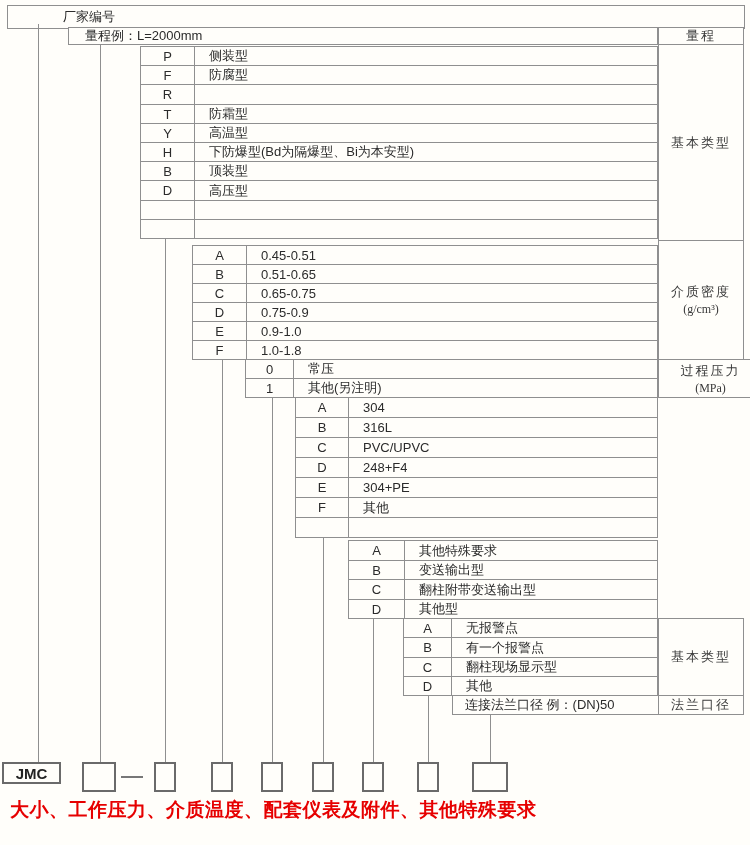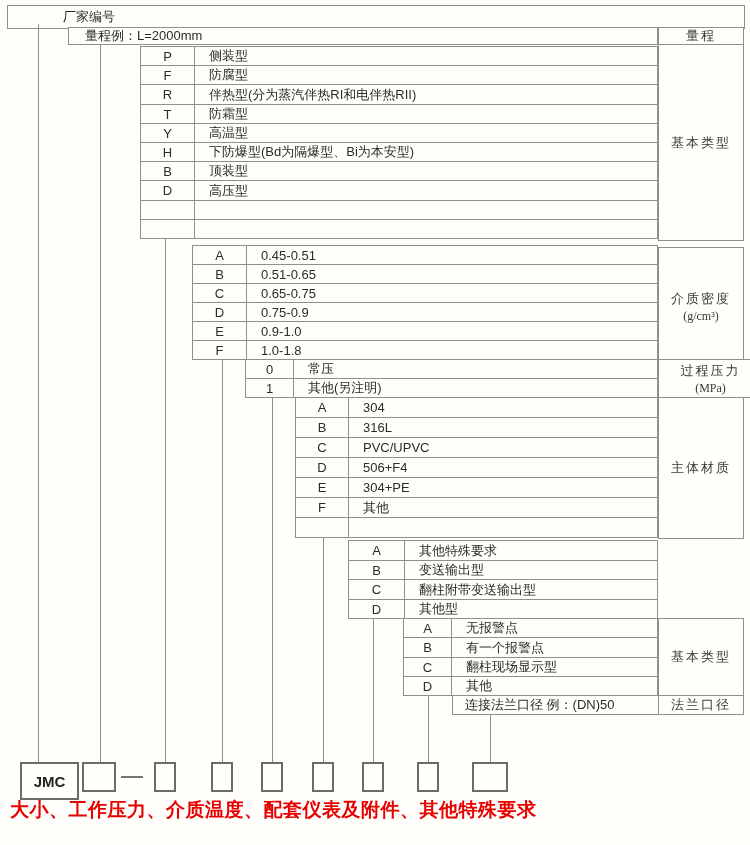--- a/index.html
+++ b/index.html
@@ -49,40 +49,39 @@
   </div>
 
   <div class="abs cell" id="range-row" style="left:68px;top:27px;width:590px;height:18px;">
     <span style="padding-left:16px;">量程例：L=2000mm</span>
   </div>
 
   <div class="abs cell" id="flange-row" style="left:452px;top:695px;width:207px;height:20px;">
     <span style="padding-left:12px;">连接法兰口径 例：(DN)50</span>
   </div>
 
-  <div class="abs codebox" id="model-box" style="left:20px;top:762px;width:59px;height:38px;text-align:center;">
+  <div class="abs codebox" id="model-box" style="left:2px;top:762px;width:59px;height:22px;text-align:center;">
     <span>JMC</span>
   </div>
   <div class="abs" style="left:121px;top:776px;width:22px;height:2px;background:#777;"></div>
 
   <div id="note">
     <div>大小、工作压力、介质温度、配套仪表及附件、其他特殊要求</div>
   </div>
 
 <div class="abs row" style="left: 140px; top: 46px; width: 518px; height: 20px; border: 1px solid rgb(143, 143, 143); background: rgb(255, 254, 250);">
       <div class="code" style="width: 53px; border-right: 1px solid rgb(143, 143, 143);">P</div>
       <div class="desc">侧装型</div>
     </div>
     <div class="abs row" style="left: 140px; top: 65px; width: 518px; height: 20px; border: 1px solid rgb(143, 143, 143); background: rgb(255, 254, 250);">
       <div class="code" style="width: 53px; border-right: 1px solid rgb(143, 143, 143);">F</div>
       <div class="desc">防腐型</div>
     </div>
     <div class="abs row" style="left: 140px; top: 84px; width: 518px; height: 21px; border: 1px solid rgb(143, 143, 143); background: rgb(255, 254, 250);">
       <div class="code" style="width: 53px; border-right: 1px solid rgb(143, 143, 143);">R</div>
-      <div class="desc">伴热型(分为蒸汽伴热RI和电伴热RII)</div>
     </div>
     <div class="abs row" style="left: 140px; top: 104px; width: 518px; height: 20px; border: 1px solid rgb(143, 143, 143); background: rgb(255, 254, 250);">
       <div class="code" style="width: 53px; border-right: 1px solid rgb(143, 143, 143);">T</div>
       <div class="desc">防霜型</div>
     </div>
     <div class="abs row" style="left: 140px; top: 123px; width: 518px; height: 20px; border: 1px solid rgb(143, 143, 143); background: rgb(255, 254, 250);">
       <div class="code" style="width: 53px; border-right: 1px solid rgb(143, 143, 143);">Y</div>
       <div class="desc">高温型</div>
     </div>
     <div class="abs row" style="left: 140px; top: 142px; width: 518px; height: 20px; border: 1px solid rgb(143, 143, 143); background: rgb(255, 254, 250);">
@@ -144,21 +143,21 @@
     <div class="abs row" style="left: 295px; top: 417px; width: 363px; height: 21px; border: 1px solid rgb(143, 143, 143); background: rgb(255, 254, 250);">
       <div class="code" style="width: 52px; border-right: 1px solid rgb(143, 143, 143);">B</div>
       <div class="desc">316L</div>
     </div>
     <div class="abs row" style="left: 295px; top: 437px; width: 363px; height: 21px; border: 1px solid rgb(143, 143, 143); background: rgb(255, 254, 250);">
       <div class="code" style="width: 52px; border-right: 1px solid rgb(143, 143, 143);">C</div>
       <div class="desc">PVC/UPVC</div>
     </div>
     <div class="abs row" style="left: 295px; top: 457px; width: 363px; height: 21px; border: 1px solid rgb(143, 143, 143); background: rgb(255, 254, 250);">
       <div class="code" style="width: 52px; border-right: 1px solid rgb(143, 143, 143);">D</div>
-      <div class="desc">506+F4</div>
+      <div class="desc">248+F4</div>
     </div>
     <div class="abs row" style="left: 295px; top: 477px; width: 363px; height: 21px; border: 1px solid rgb(143, 143, 143); background: rgb(255, 254, 250);">
       <div class="code" style="width: 52px; border-right: 1px solid rgb(143, 143, 143);">E</div>
       <div class="desc">304+PE</div>
     </div>
     <div class="abs row" style="left: 295px; top: 497px; width: 363px; height: 21px; border: 1px solid rgb(143, 143, 143); background: rgb(255, 254, 250);">
       <div class="code" style="width: 52px; border-right: 1px solid rgb(143, 143, 143);">F</div>
       <div class="desc">其他</div>
     </div>
     <div class="abs row" style="left: 295px; top: 517px; width: 363px; height: 21px; border: 1px solid rgb(143, 143, 143); background: rgb(255, 254, 250);">
@@ -196,30 +195,27 @@
     <div class="abs row" style="left: 403px; top: 676px; width: 255px; height: 20px; border: 1px solid rgb(143, 143, 143); background: rgb(255, 254, 250);">
       <div class="code" style="width: 47px; border-right: 1px solid rgb(143, 143, 143);">D</div>
       <div class="desc">其他</div>
     </div>
     <div class="abs side-label" style="left: 658px; top: 27px; width: 86px; height: 18px; border: 1px solid rgb(143, 143, 143);">
       <div>量程</div>
     </div>
     <div class="abs side-label" style="left: 658px; top: 44px; width: 86px; height: 197px; border: 1px solid rgb(143, 143, 143);">
       <div>基本类型</div>
     </div>
-    <div class="abs side-label" style="left: 658px; top: 240px; width: 86px; height: 120px; border: 1px solid rgb(143, 143, 143); margin-top: 7px;">
+    <div class="abs side-label" style="left: 658px; top: 240px; width: 86px; height: 120px; border: 1px solid rgb(143, 143, 143);">
       <div>介质密度</div>
       <div class="sub">(g/cm³)</div>
     </div>
     <div class="abs side-label" style="left: 658px; top: 359px; width: 105px; height: 39px; border: 1px solid rgb(143, 143, 143);">
       <div>过程压力</div>
       <div class="sub">(MPa)</div>
-    </div>
-    <div class="abs side-label" style="left: 658px; top: 397px; width: 86px; height: 142px; border: 1px solid rgb(143, 143, 143);">
-      <div>主体材质</div>
     </div>
     <div class="abs side-label" style="left: 658px; top: 618px; width: 86px; height: 78px; border: 1px solid rgb(143, 143, 143);">
       <div>基本类型</div>
     </div>
     <div class="abs side-label" style="left: 658px; top: 695px; width: 86px; height: 20px; border: 1px solid rgb(143, 143, 143);">
       <div>法兰口径</div>
     </div>
     <div class="abs vline" style="left: 38px; top: 24px; height: 738px; background: rgb(143, 143, 143);"></div>
     <div class="abs vline" style="left: 100px; top: 45px; height: 717px; background: rgb(143, 143, 143);"></div>
     <div class="abs vline" style="left: 165px; top: 238px; height: 524px; background: rgb(143, 143, 143);"></div>

